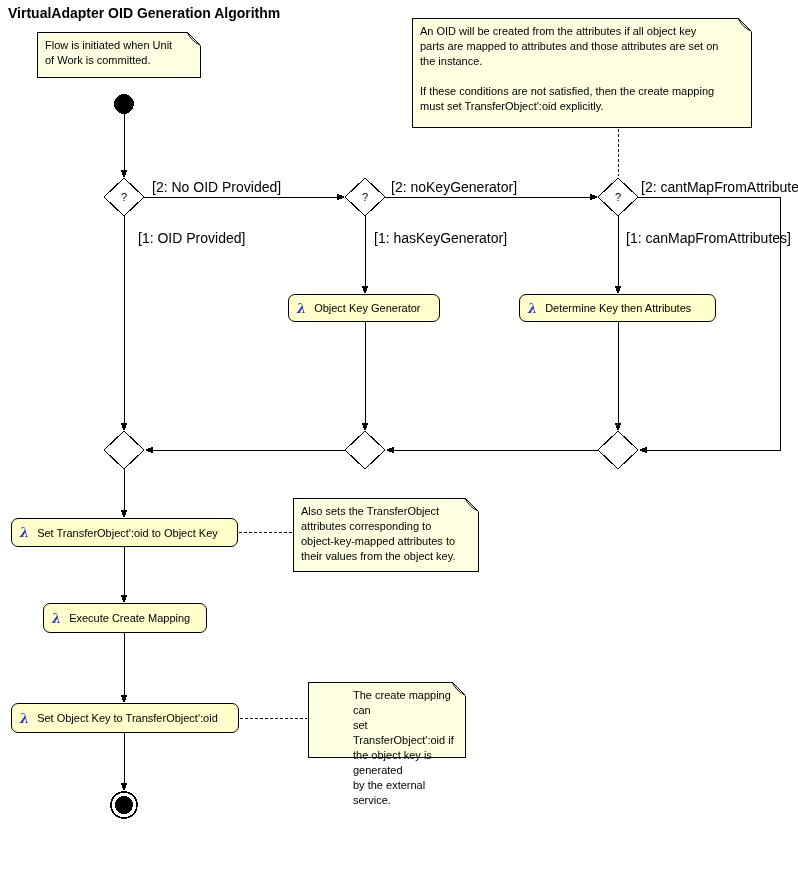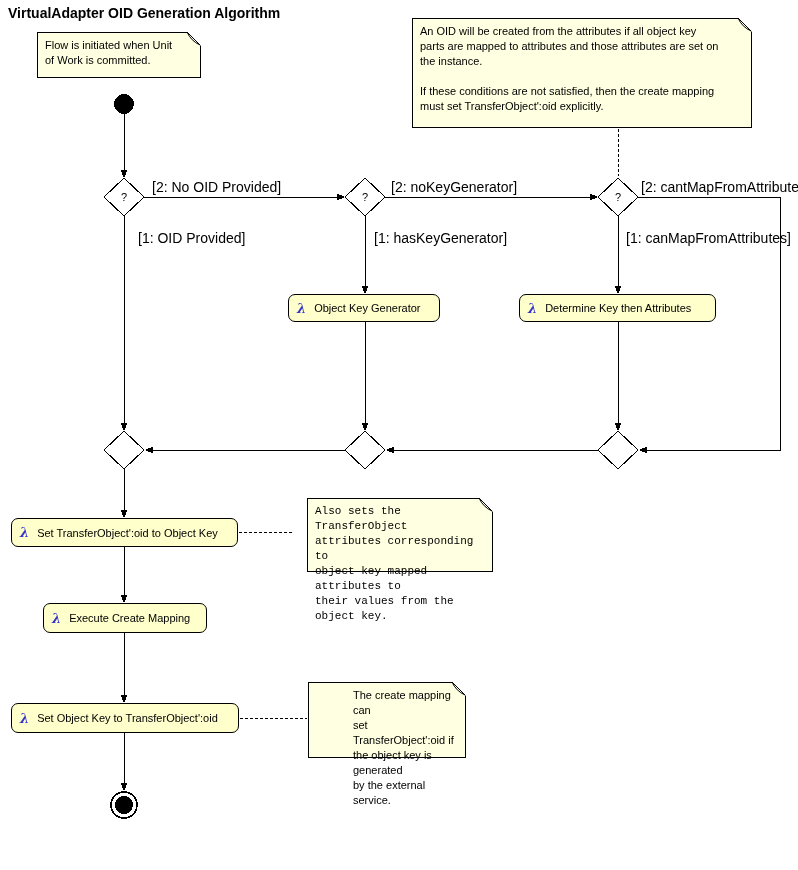--- a/index.html
+++ b/index.html
@@ -107,21 +107,21 @@
       <path d="M0,0 L13,13 Q4,9 0,0 Z" fill="#ffffff" stroke="#000" stroke-width="1"></path>
     </svg>
     <div class="note-text">An OID will be created from the attributes if all object key
 parts are mapped to attributes and those attributes are set on
 the instance.
 
 If these conditions are not satisfied, then the create mapping
 must set TransferObject':oid explicitly.</div>
   </div>
 
-  <div class="note" style="left:307px; top:498px; width:186px; height:74px;font-family:Liberation Mono, monospace;">
+  <div class="note" style="left:293px; top:498px; width:186px; height:74px;">
     <svg class="fold" width="14" height="14" viewBox="0 0 14 14">
       <polygon points="0,0 14,0 14,14" fill="#ffffff"></polygon>
       <path d="M0,0 L13,13 Q4,9 0,0 Z" fill="#ffffff" stroke="#000" stroke-width="1"></path>
     </svg>
     <div class="note-text">Also sets the TransferObject
 attributes corresponding to
 object-key-mapped attributes to
 their values from the object key.</div>
   </div>
 

